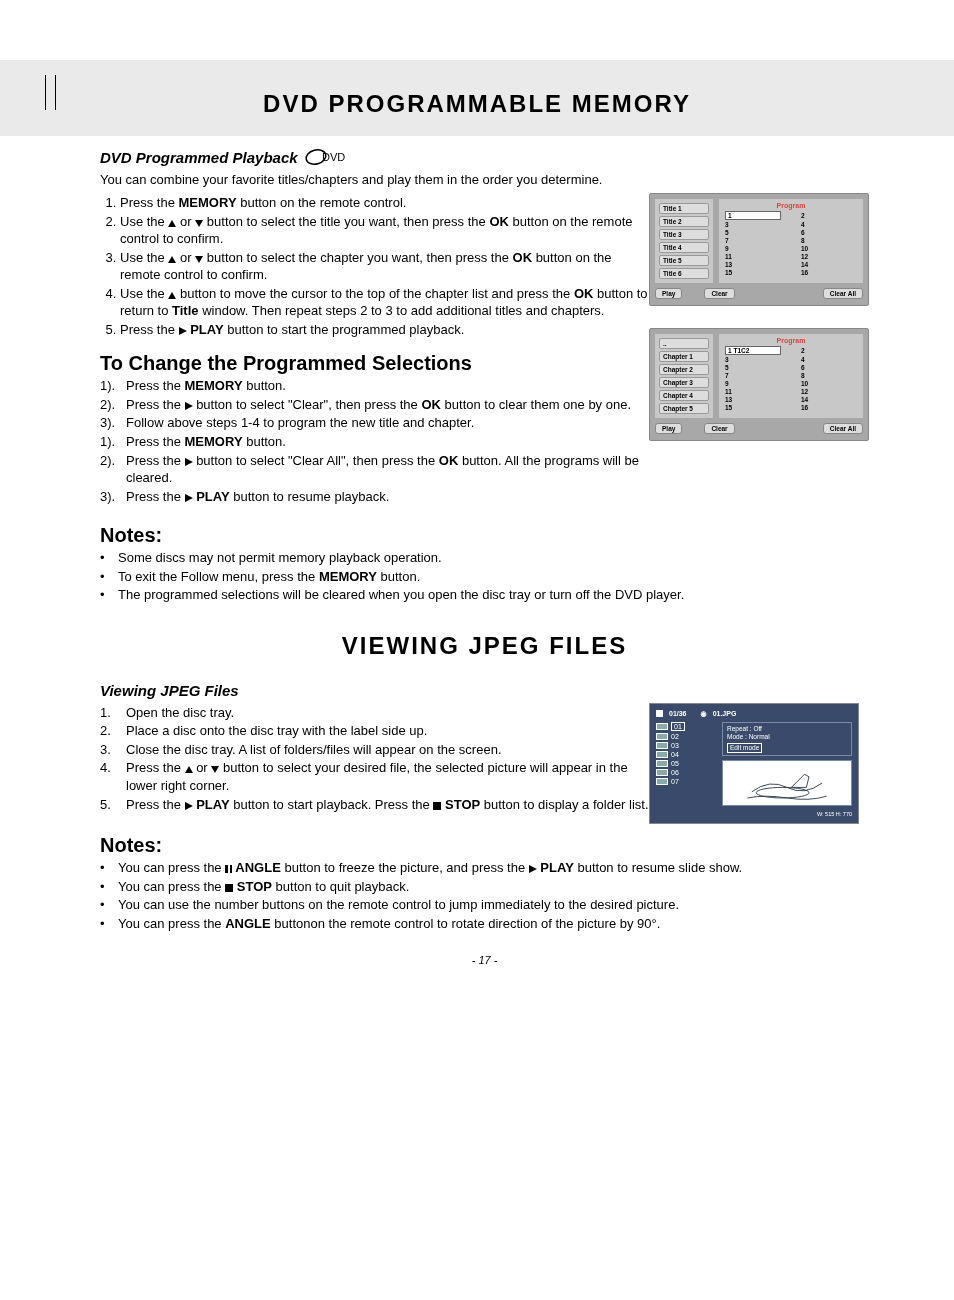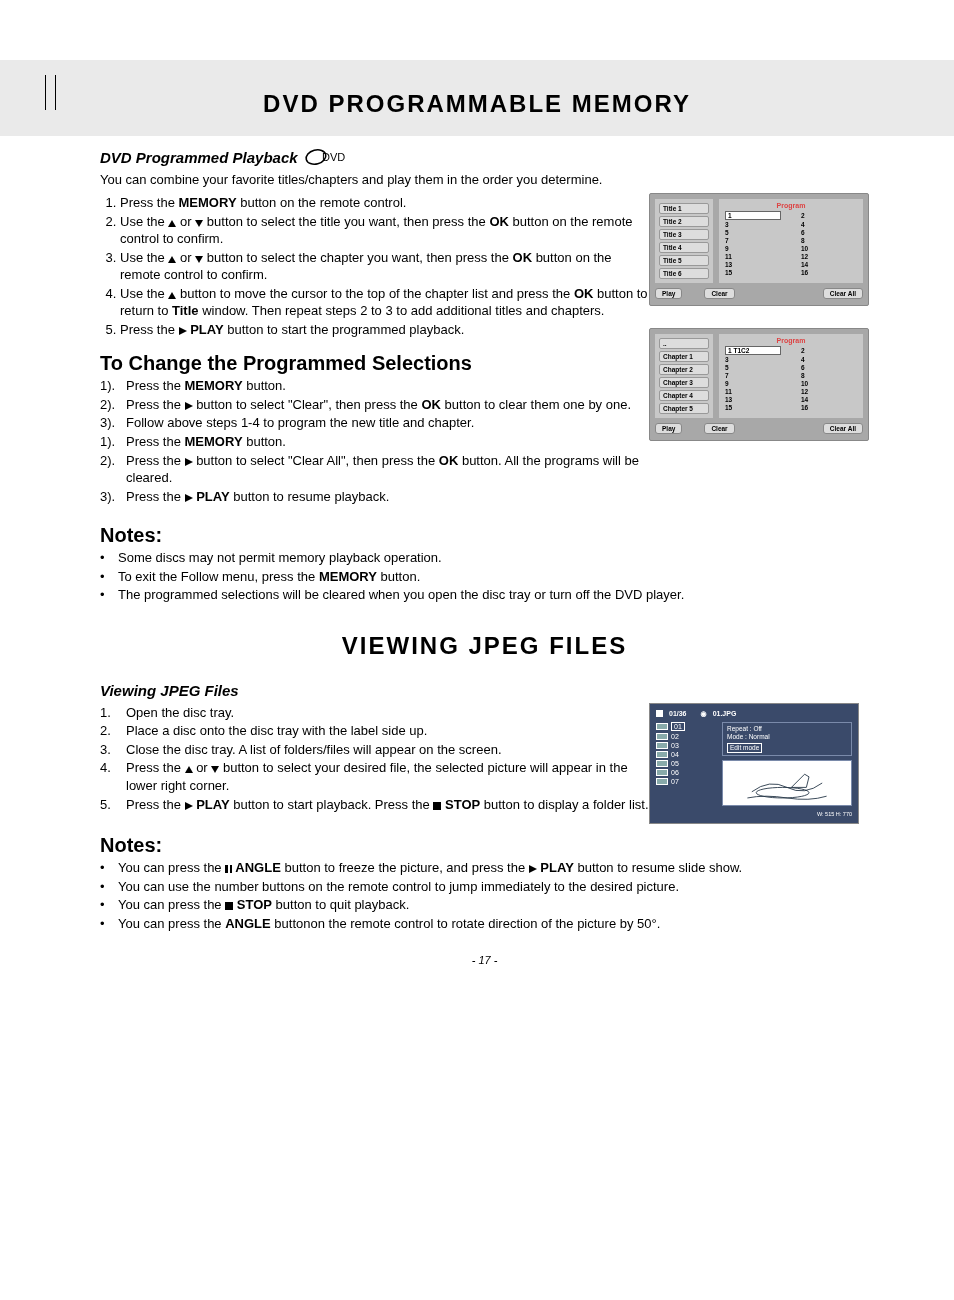--- a/index.html
+++ b/index.html
@@ -408,25 +408,25 @@
         </div>
       </div>
     </div>
 
     <div class="sub-h" style="margin-top:10px;">Notes:</div>
     <ul class="bul">
       <li>
           <span><span>You can press the </span><span class="pause-ico"></span><b> ANGLE</b><span> button to freeze the picture, and press the </span><span class="tri-play"></span><b> PLAY</b><span> button to resume slide show.</span></span>
         </li>
       <li>
+          <span><span>You can press the </span><span class="sq-stop"></span><b> STOP</b><span> button to quit playback.</span></span>
+        </li>
+      <li>
           <span>You can use the number buttons on the remote control to jump immediately to the desired picture.</span>
         </li>
       <li>
-          <span><span>You can press the </span><span class="sq-stop"></span><b> STOP</b><span> button to quit playback.</span></span>
-        </li>
-      <li>
-          <span><span>You can press the </span><b>ANGLE</b><span> buttonon the remote control to rotate direction of the picture by 50°.</span></span>
+          <span><span>You can press the </span><b>ANGLE</b><span> buttonon the remote control to rotate direction of the picture by 90°.</span></span>
         </li>
     </ul>
 
     <div class="page-num">- 17 -</div>
   </div>
 </div>
 
 </body></html>

